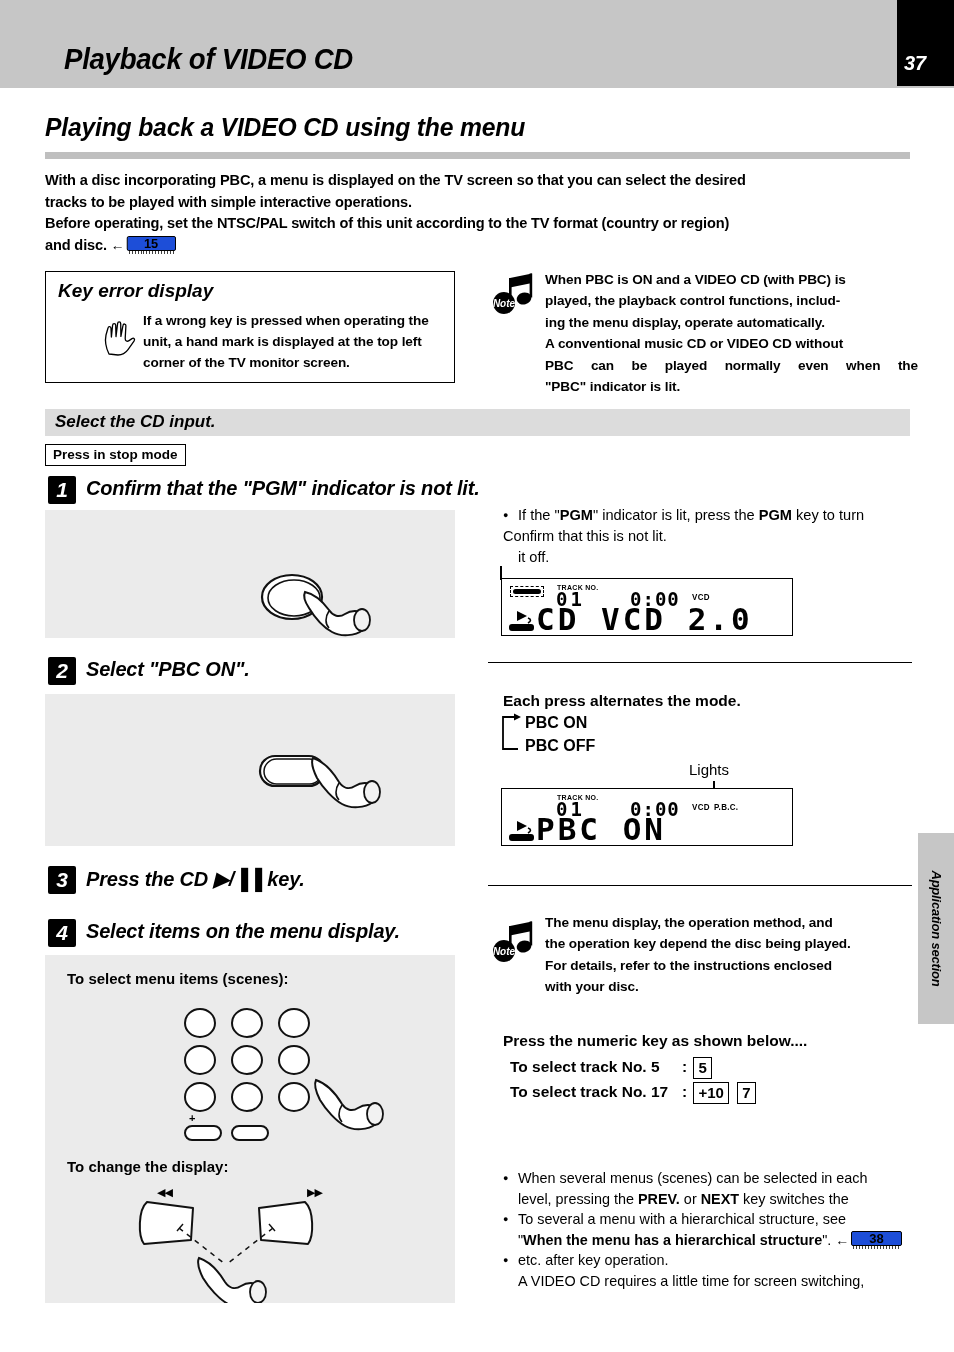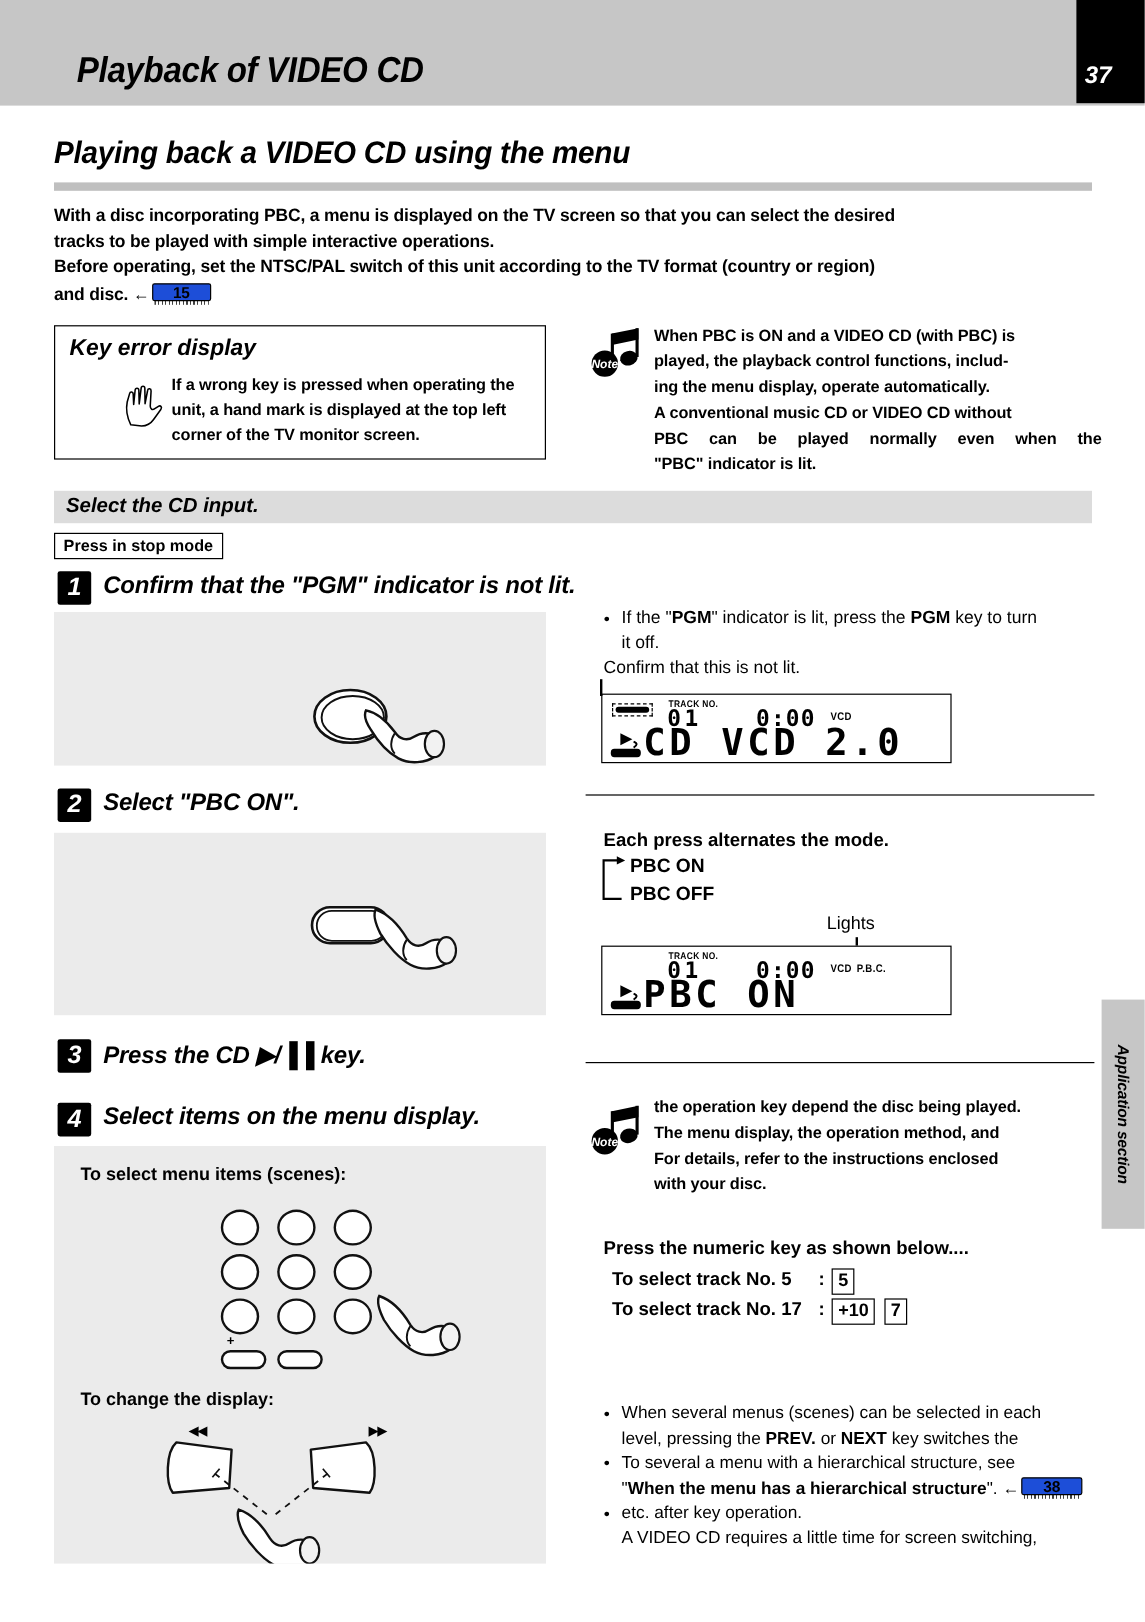--- a/index.html
+++ b/index.html
@@ -261,22 +261,22 @@
              C228 92 226 86 228 82 Z" fill="#fff" stroke="#111" stroke-width="2"></path>
     <ellipse cx="285" cy="110" rx="8" ry="11" fill="#f2f2f2" stroke="#111" stroke-width="1.8"></ellipse>
     <path d="M252 101 C248 107 248 114 252 118" fill="none" stroke="#111" stroke-width="1.6"></path>
   </svg>
 </div>
 
 <div class="rc" style="left:503px; top:505px; width:408px;">
   <div class="bullet">
     <span>If the "</span><b>PGM</b><span>" indicator is lit, press the </span><b>PGM</b><span> key to turn</span>
   </div>
+  <div>Confirm that this is not lit.</div>
   <div style="padding-left:15px">it off.</div>
-  <div>Confirm that this is not lit.</div>
 </div>
 
 <div class="lcd" style="left:501px; top:578px; width:292px; height:58px;">
   <div style="position:absolute; left:8px; top:7px; width:34px; height:11px;
               border:1.3px dashed #000;">
     <div style="position:absolute; left:2px; top:2px; right:2px; bottom:2px;
                 background:#000; border-radius:5px;"></div>
   </div>
   <div class="lcd-small" style="left:55px; top:4px;">TRACK NO.</div>
   <div class="seg" style="left:54px; top:9px; font-size:19px; letter-spacing:3px;">01</div>
@@ -393,22 +393,22 @@
   <path d="M20 6 L42 1.5 L42 11 L20 15.5 Z" fill="#000"></path>
   <rect x="19" y="6" width="2.6" height="26" fill="#000"></rect>
   <rect x="39.6" y="1.5" width="2.6" height="24" fill="#000"></rect>
   <ellipse cx="13" cy="32" rx="8" ry="6.4" fill="#000" transform="rotate(-14 13 32)"></ellipse>
   <ellipse cx="34" cy="26.5" rx="7.4" ry="6" fill="#000" transform="rotate(-14 34 26.5)"></ellipse>
   <circle cx="14" cy="31" r="11" fill="#000"></circle>
   <text x="14" y="35" font-family="Liberation Sans, sans-serif" font-size="10" font-weight="bold" fill="#fff" text-anchor="middle" font-style="italic">Note</text>
 </svg>
 <div style="position:absolute; left:545px; top:912px; width:373px;
             font-size:13.6px; font-weight:bold; line-height:21.4px; letter-spacing:-0.1px;">
+  <div>The menu display, the operation method, and</div>
   <div>the operation key depend the disc being played.</div>
-  <div>The menu display, the operation method, and</div>
   <div>For details, refer to the instructions enclosed</div>
   <div>with your disc.</div>
 </div>
 
 <div style="position:absolute; left:503px; top:1032px; font-size:15.5px; font-weight:bold;text-align:right;">Press the numeric key as shown below....</div>
 <div style="position:absolute; left:510px; top:1057px; font-size:15.5px; font-weight:bold;">
   <span style="display:inline-block; width:172px;">To select track No. 5</span><span>:</span>
   <span class="keycap">5</span>
 </div>
 <div style="position:absolute; left:510px; top:1082px; font-size:15.5px; font-weight:bold;">

